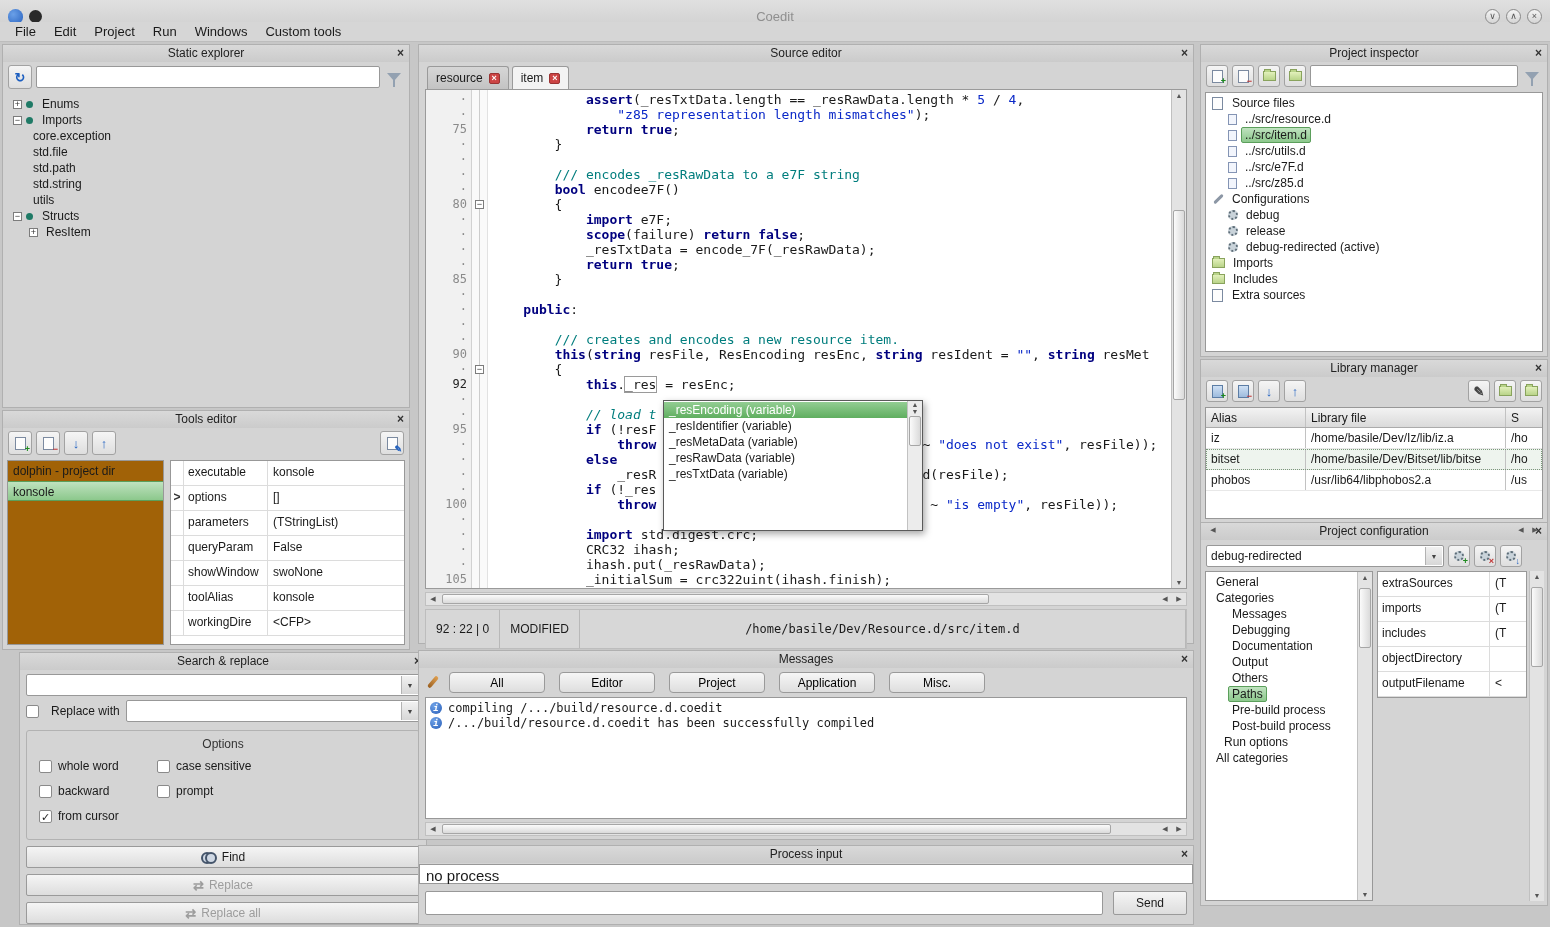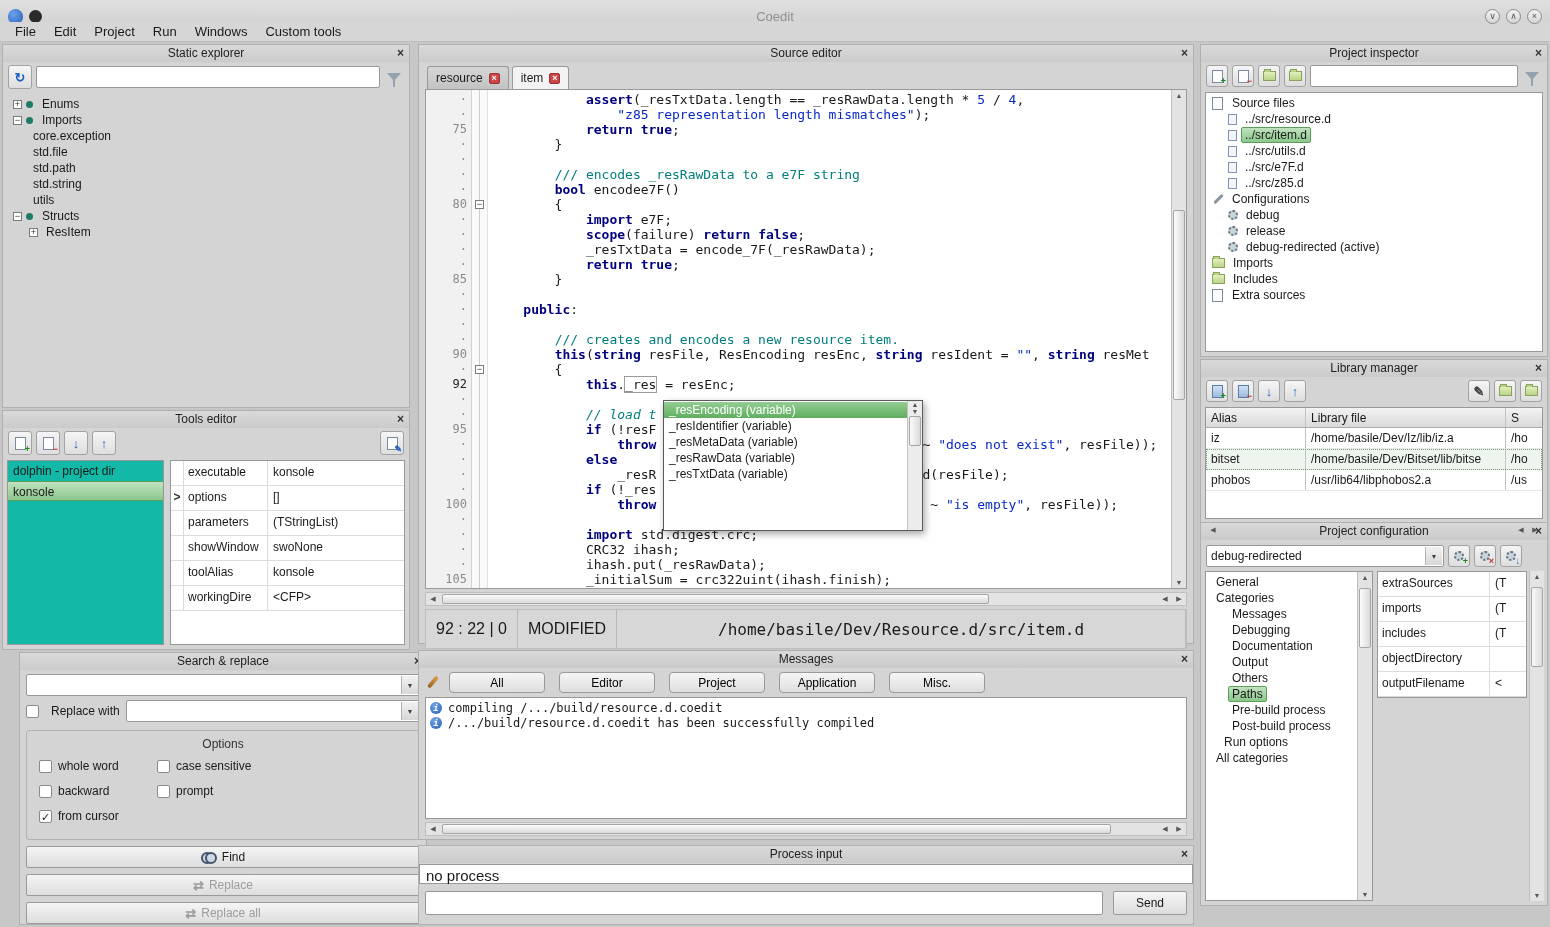--- a/index.html
+++ b/index.html
@@ -76,21 +76,21 @@
   
   .btn{border:1px solid #9a9a9a;border-radius:2px;background:linear-gradient(#f5f5f5,#dddddd);font-size:12px;color:#1a1a1a;display:flex;align-items:center;justify-content:center;font-family:"Liberation Sans",sans-serif}
   .btn.disabled{color:#9d9d9d}
   .cb{width:13px;height:13px;background:#fff;border:1px solid #8a8a8a;border-radius:2px;font-size:11px;line-height:12px;text-align:center;color:#222;margin-right:6px;flex:none}
 
   
   #static-explorer{left:2px;top:44px;width:408px;height:364px}
   #se-tree{margin:2px 4px 4px;flex:1;background:#d4d4d4;overflow:hidden;padding-top:2px}
   #tools-editor{left:2px;top:410px;width:408px;height:240px}
   .te-body{display:flex;flex:1;padding:2px 4px 4px;gap:6px;overflow:hidden}
-  #te-list{width:157px;background:#14b8a6;border:1px solid #989898;overflow:hidden}
+  #te-list{width:157px;background:#a16207;border:1px solid #989898;overflow:hidden}
   .te-item{height:20px;line-height:20px;padding-left:5px;white-space:nowrap}
   .te-item.sel{background:linear-gradient(#bfe2bf,#8cc88c);border-top:1px solid #5b9f5b;border-bottom:1px solid #5b9f5b}
   #te-grid{flex:1}
   #search-replace{left:19px;top:652px;width:408px;height:273px}
   .sr-row{display:flex;align-items:center;margin:4px 6px 0;gap:6px}
   .groupbox{margin:8px 6px 0;border:1px solid #b2b2b2;border-radius:3px;position:relative;height:110px;padding-top:6px}
   .groupbox .gtitle{text-align:center;color:#333;margin-bottom:8px}
   .opt-grid{display:grid;grid-template-columns:118px 1fr;row-gap:11px;padding-left:12px}
   .opt{display:flex;align-items:center}
   .sr-btn{margin:6px 6px 0;height:22px}
@@ -109,21 +109,21 @@
   .fold-cell{height:15px;display:flex;align-items:center;justify-content:center}
   .fold-box{width:9px;height:9px;border:1px solid #7c7c7c;background:#fff;font-size:9px;line-height:7px;text-align:center;color:#333}
   .code{flex:1;overflow:hidden;font:13px/15px "DejaVu Sans Mono",monospace;padding:2px 0 0 4px;position:relative}
   .code .line{height:15px;white-space:pre}
   .k{color:#00007f;font-weight:bold}
   .s{color:#0a28c8}.num{color:#0a28c8}
   .c{color:#007d7d}.ci2{color:#007d7d;font-style:italic}
   .bx{outline:1px solid #9a9a9a}
   .caret{display:inline-block;width:1px;height:12px;background:#000;vertical-align:-2px}
   .ed-hscroll{margin:3px 6px 0}
-  .statusbar{display:flex;height:40px;margin:3px 6px 0;background:#d7d7d7;border:1px solid #bdbdbd;align-items:stretch;font-size:16px;flex:none}
+  .statusbar{display:flex;height:40px;margin:3px 6px 0;background:#d7d7d7;border:1px solid #bdbdbd;align-items:stretch;font-size:12px;flex:none}
   .scell{display:flex;align-items:center;padding:0 10px;border-right:1px solid #b8b8b8;white-space:nowrap}
   .scell.path{flex:1;justify-content:center;font-family:"DejaVu Sans Mono",monospace}
 
   
   .popup{position:absolute;left:663px;top:400px;width:260px;height:131px;background:#fff;border:1px solid #5a5a5a;box-shadow:2px 3px 7px rgba(0,0,0,.35);display:flex;z-index:40}
   .popup-list{flex:1;overflow:hidden;padding-top:1px}
   .popup-item{height:16px;line-height:16px;padding-left:5px;white-space:nowrap;font-size:12px}
   .popup-item.sel{background:linear-gradient(#93cd93,#5fae5f);color:#fff}
   .popup-scroll{width:15px;background:#ececec;border-left:1px solid #c2c2c2;position:relative;font-size:7px;color:#444;text-align:center}
 
@@ -267,20 +267,25 @@
         </div>
         <div class="pgrid-row">
           <span class="pgrid-mk">&gt;</span>
           <span class="pgrid-key" style="width: 84px;">options</span>
           <span class="pgrid-val">[]</span>
         </div>
         <div class="pgrid-row">
           <span class="pgrid-mk"></span>
           <span class="pgrid-key" style="width: 84px;">parameters</span>
           <span class="pgrid-val">(TStringList)</span>
+        </div>
+        <div class="pgrid-row">
+          <span class="pgrid-mk"></span>
+          <span class="pgrid-key" style="width: 84px;">queryParam</span>
+          <span class="pgrid-val">False</span>
         </div>
         <div class="pgrid-row">
           <span class="pgrid-mk"></span>
           <span class="pgrid-key" style="width: 84px;">showWindow</span>
           <span class="pgrid-val">swoNone</span>
         </div>
         <div class="pgrid-row">
           <span class="pgrid-mk"></span>
           <span class="pgrid-key" style="width: 84px;">toolAlias</span>
           <span class="pgrid-val">konsole</span>

